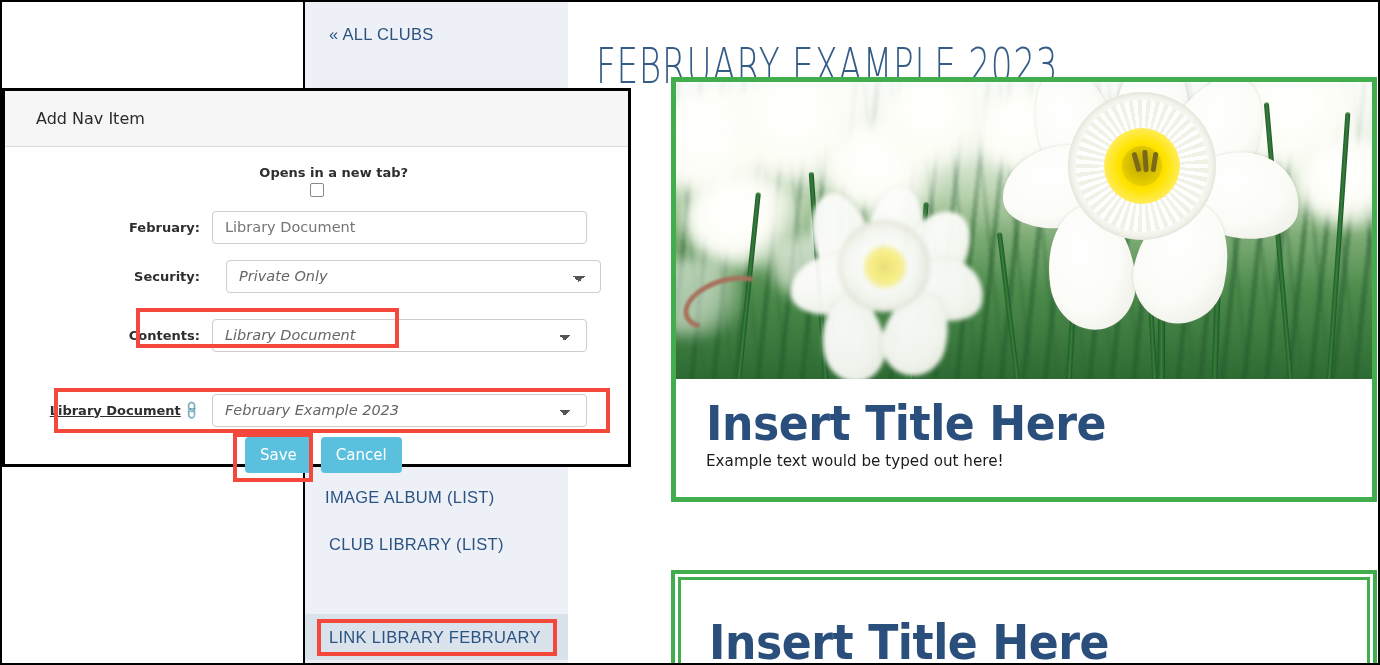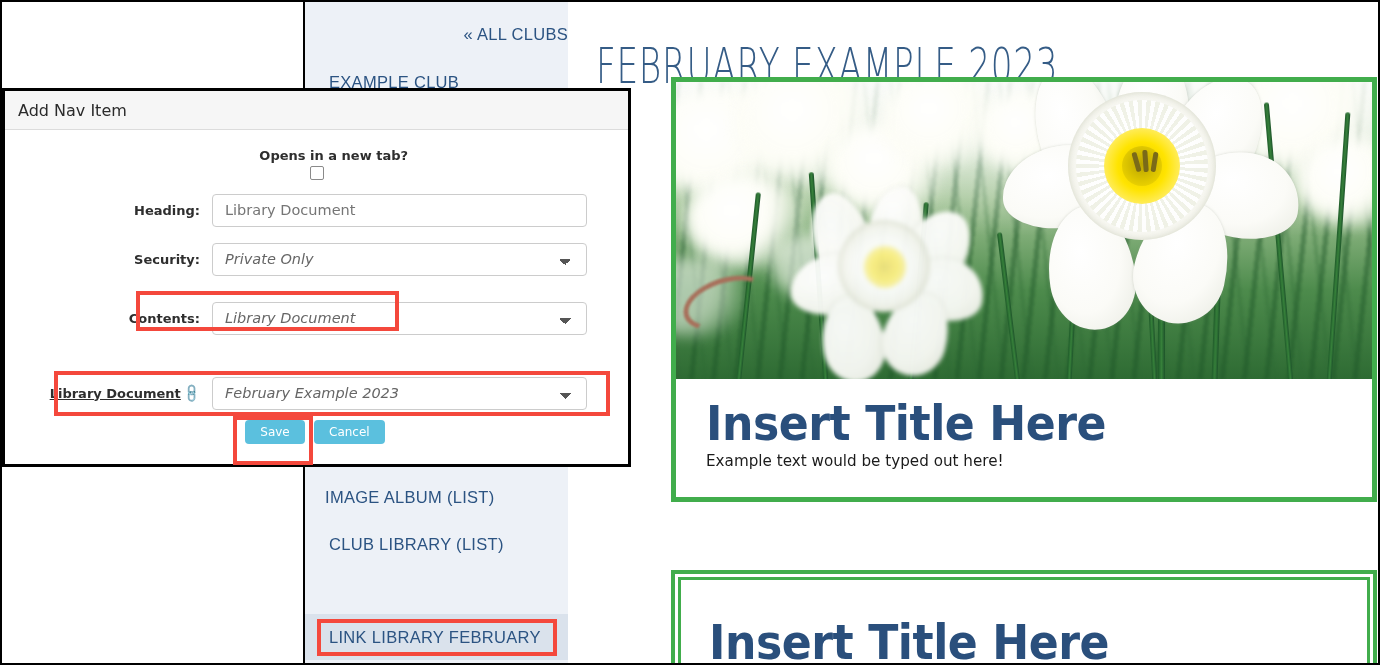--- a/index.html
+++ b/index.html
@@ -175,25 +175,25 @@
   
   #dialog{
     position:absolute;
     left:0;top:86px;width:629px;height:379px;
     background:#ffffff;
     border:3px solid #000;
     box-sizing:border-box;
     z-index:40;
   }
   #dialog-header{
-    height:39px;
+    height:56px;
     background:#f6f6f6;
     border-bottom:1px solid #dcdcdc;
     display:flex;align-items:center;
-    padding-left:13px;
+    padding-left:31px;
     box-sizing:border-box;
   }
   #dialog-title{
     font-size:16px;color:#2b2b2b;
     font-family:"DejaVu Sans", sans-serif;
   }
   #dialog-body{position:relative;padding:0;height:330px;}
 
   .frow{
     position:absolute;
@@ -252,26 +252,26 @@
   input.cb:checked{
     background:#1b8ff2;border-color:#1b8ff2;
   }
   input.cb:checked::after{
     content:"";position:absolute;
     left:4px;top:0px;width:4px;height:9px;
     border:solid #fff;border-width:0 2px 2px 0;
     transform:rotate(42deg);
   }
   .btn{
-    height:24px;
+    height:36px;
     min-width:60px;
     border:none;border-radius:4px;
     background:#5bc0de;
     color:#fff;
-    font-size:12px;
+    font-size:15px;
     padding:0 15px;
     cursor:pointer;
     font-family:"DejaVu Sans", sans-serif;
   }
   #btn-row{
     position:absolute;top:290px;left:0;width:100%;
     display:flex;gap:9px;padding-left:240px;
     box-sizing:border-box;
   }
 
@@ -289,22 +289,21 @@
     font-size:13px;
     margin-left:3px;
   }
 </style>
 </head>
 <body>
 
 <div id="page">
 
   <nav id="sidebar">
-    <a class="nav-item" style="margin-top:8px;text-align:right;"><span>« ALL CLUBS</span></a>
-    <a class="nav-item"><span>EXAMPLE CLUB</span></a>
+    <a class="nav-item" style="margin-top:8px;"><span>« ALL CLUBS</span></a>
 
     <a class="nav-item" style="position:absolute;top:471px;left:0;right:0;padding-left:20px;"><span>IMAGE ALBUM (LIST)</span></a>
     <a class="nav-item" style="position:absolute;top:518px;left:0;right:0;"><span>CLUB LIBRARY (LIST)</span></a>
     <a class="nav-item active" style="position:absolute;top:612px;left:0;right:0;height:46px;line-height:46px;"><span>LINK LIBRARY FEBRUARY</span></a>
   </nav>
 
   <div class="redbox" style="left:315px;top:617px;width:240px;height:37px;"></div>
 
   <main id="main">
 
@@ -397,27 +396,27 @@
     <div id="dialog-body">
 
       <div class="frow" style="top:18px;flex-direction:column;">
         <div class="flabel">Opens in a new tab?</div>
         <div class="fctrl">
           <input class="cb" type="checkbox" style="">
         </div>
       </div>
 
       <div class="frow" style="top:60px;">
-        <div class="flabel">Heading:</div>
+        <div class="flabel">February:</div>
         <div class="fctrl">
           <input class="txt" type="text" placeholder="Library Document" style="">
         </div>
       </div>
 
-      <div class="frow" style="top:109px;">
+      <div class="frow" style="top:109px;gap:14px;">
         <div class="flabel">Security:</div>
         <div class="fctrl">
           <select class="sel">
             <option>Private Only</option>
           </select>
         </div>
       </div>
 
       <div class="frow" style="top:168px;">
         <div class="flabel">Contents:</div>

